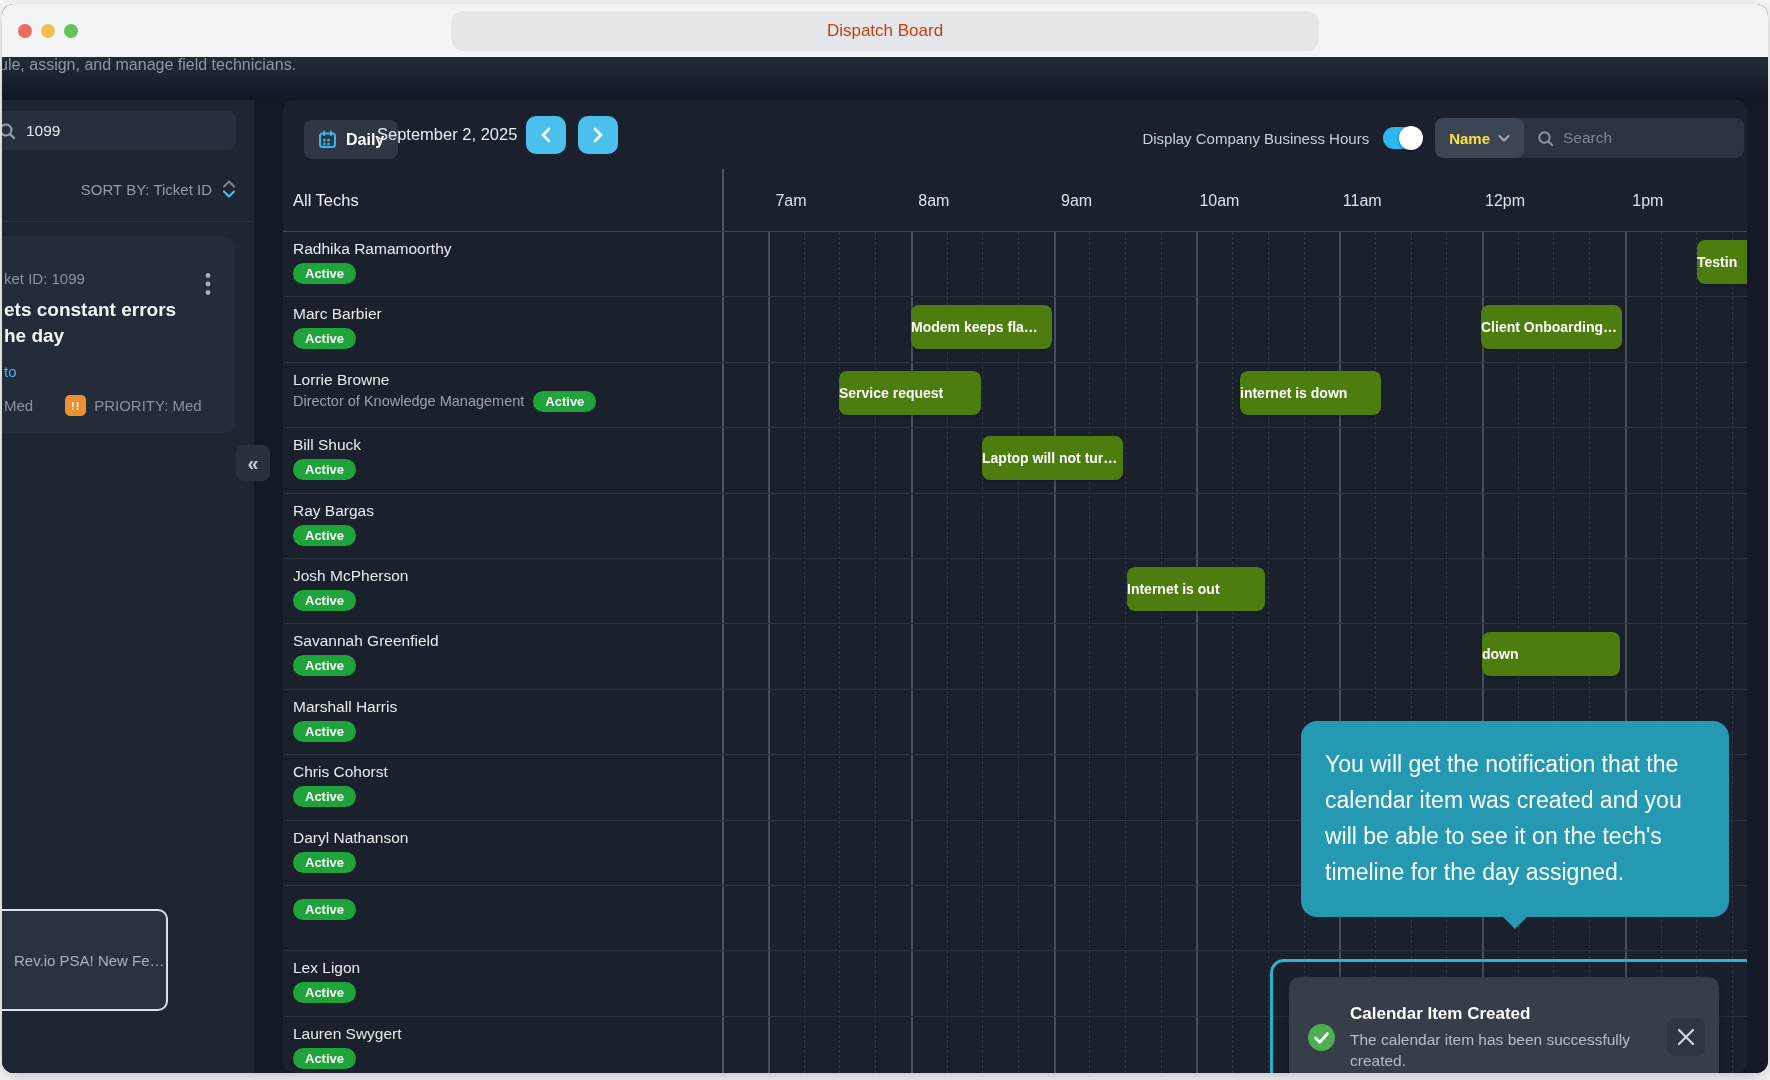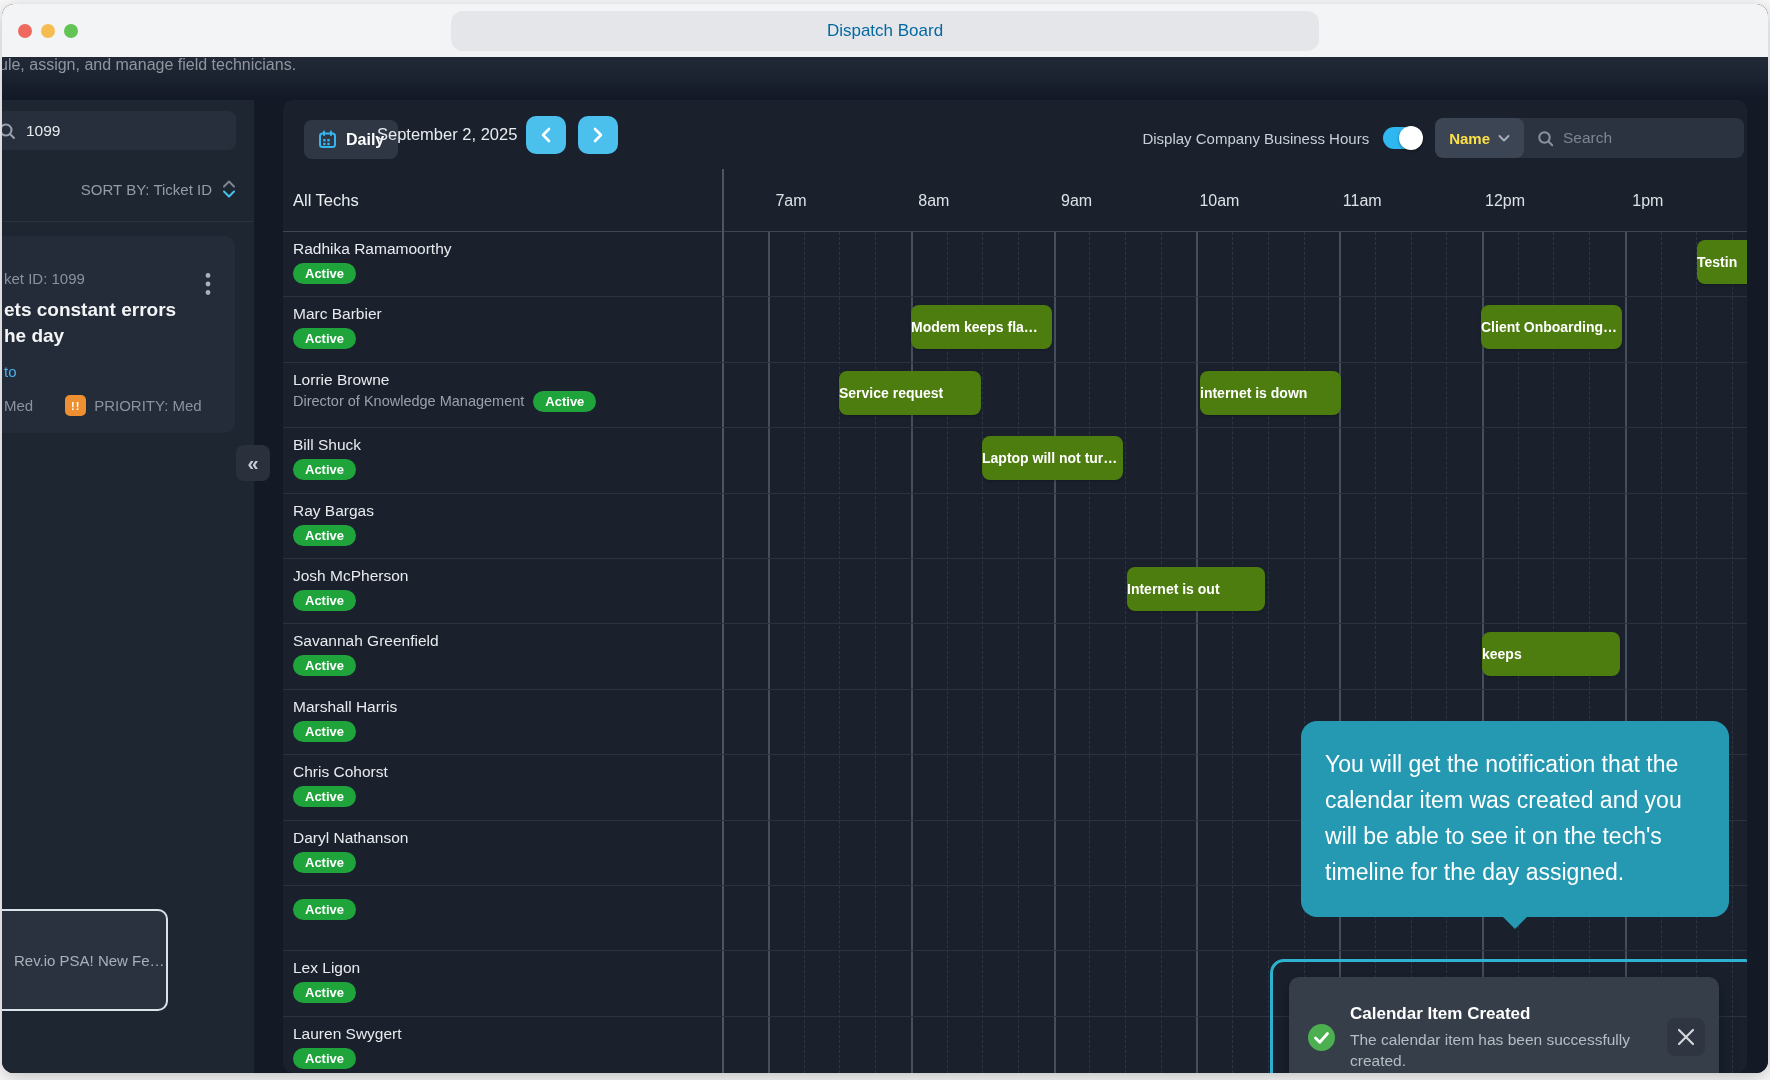--- a/index.html
+++ b/index.html
@@ -11,21 +11,21 @@
             box-shadow:0 4px 20px rgba(0,0,0,.25); }
 
   
   .titlebar { position:relative; height:53px; background:#f3f4f6; }
   .lights { position:absolute; left:16px; top:20px; display:flex; gap:9px; }
   .light { width:14px; height:14px; border-radius:50%; }
   .light.red { background:#ee6a5f; } .light.yellow { background:#f5bd4f; } .light.green { background:#61c455; }
   .title-pill { position:absolute; left:50%; top:7px; transform:translateX(-50%);
                 width:868px; height:40px; background:#e4e6ea; border-radius:12px;
                 display:flex; align-items:center; justify-content:center;
-                font-size:17px; color:#0369a1; }
+                font-size:17px; color:#c2410c; }
 
   
   .appstrip { height:43px; background:linear-gradient(180deg,#222a37 0%,#1b2230 45%,#121826 100%);
               overflow:hidden; }
   .appstrip .subtitle { margin-left:-3px; margin-top:-1px; font-size:16px; color:#8f96a0; }
 
   
   .appbody { position:relative; display:flex; height:973px; background:#131925; }
 
   
@@ -319,24 +319,24 @@
             <div class="tech-row"><span class="status-pill">Active</span></div>
             <div class="tech-row"><div class="tech-name">Lex Ligon</div><span class="status-pill">Active</span></div>
             <div class="tech-row"><div class="tech-name">Lauren Swygert</div><span class="status-pill">Active</span></div>
           </div>
 
         <div class="events-layer" id="events">
             <div class="cal-event" style="left: 1414px; width: 60px; top: 8px;">Testin</div>
             <div class="cal-event" style="left: 628px; width: 141px; top: 73.4px;">Modem keeps fla…</div>
             <div class="cal-event" style="left: 1198px; width: 141px; top: 73.4px;">Client Onboarding…</div>
             <div class="cal-event" style="left: 556px; width: 142px; top: 138.8px;">Service request</div>
-            <div class="cal-event" style="left: 917px; width: 141px; top: 138.8px;">internet is down</div>
+            <div class="cal-event" style="left: 957px; width: 141px; top: 138.8px;">internet is down</div>
             <div class="cal-event" style="left: 699px; width: 141px; top: 204.2px;">Laptop will not tur…</div>
             <div class="cal-event" style="left: 844px; width: 138px; top: 335px;">Internet is out</div>
-            <div class="cal-event" style="left: 1199px; width: 138px; top: 400.4px;">keeps</div>
+            <div class="cal-event" style="left: 1199px; width: 138px; top: 400.4px;">down</div>
           </div>
 
         <div class="walk-tooltip">
           <span>You will get the notification that the calendar item was created and you will be able to see it on the tech's timeline for the day assigned.</span>
         </div>
 
         <div class="highlight-ring"></div>
 
         <div class="toast">
           <svg width="29" height="29" viewBox="0 0 29 29">

